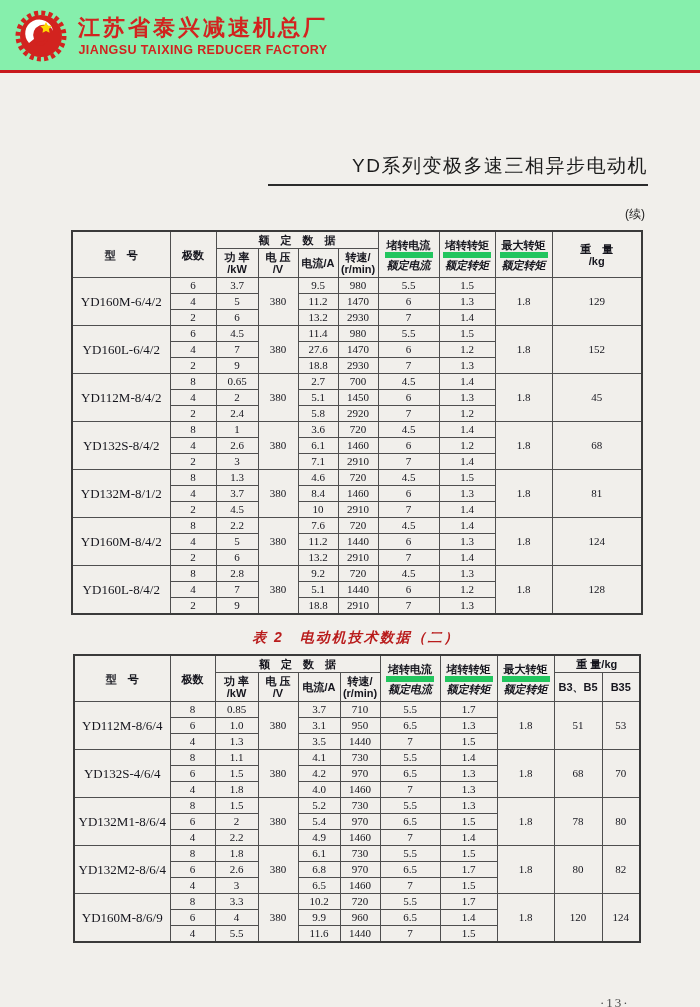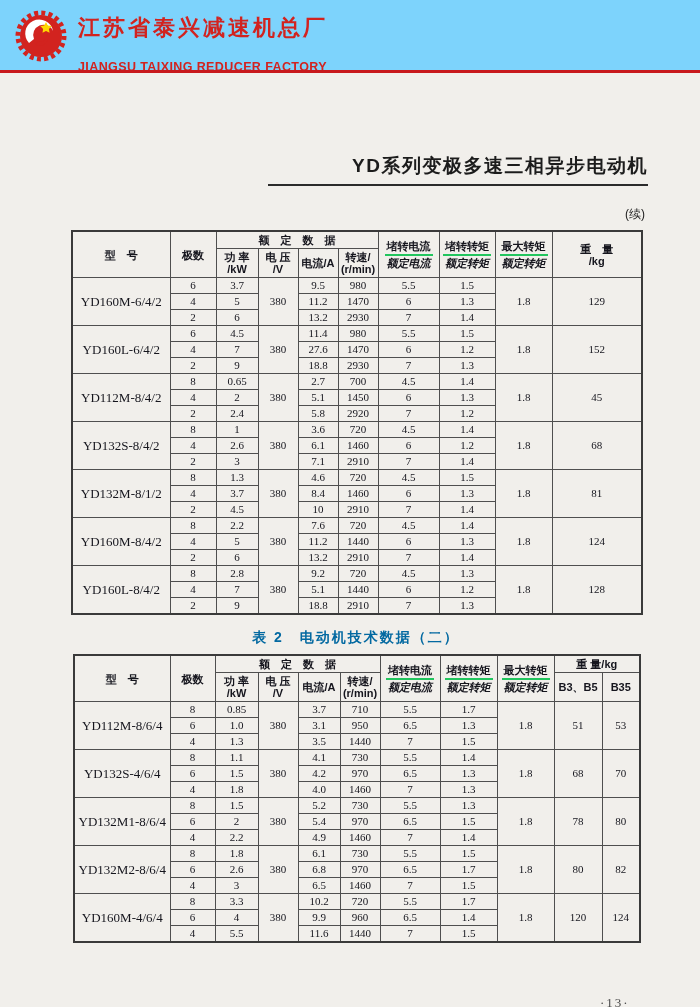--- a/index.html
+++ b/index.html
@@ -1,40 +1,40 @@
 <!DOCTYPE html>
 <html><head>
 <meta charset="utf-8">
 <style>
   html,body{margin:0;padding:0;}
   .page{position:relative;width:700px;height:1007px;background:#f1efeb;overflow:hidden;
         font-family:"Liberation Sans", sans-serif;}
-  .topbar{position:absolute;left:0;top:0;width:700px;height:70px;background:#7dd3fc;}
+  .topbar{position:absolute;left:0;top:0;width:700px;height:70px;background:#86efac;}
   .redline{position:absolute;left:0;top:70px;width:700px;height:3px;background:#c8191c;}
   .logo{position:absolute;left:15px;top:10px;width:52px;height:52px;}
   .company{position:absolute;left:78px;top:16px;color:#d2231f;}
   .company-cn{font-size:22px;font-weight:bold;letter-spacing:3px;line-height:24px;}
-  .company-en{font-size:12.5px;font-weight:bold;letter-spacing:0.4px;margin-top:20px;}
-  .doc-title{position:absolute;top:153px;right:52px;font-size:19px;font-weight:bold;
+  .company-en{font-size:12.5px;font-weight:bold;letter-spacing:0.4px;margin-top:3px;text-align:center;}
+  .doc-title{position:absolute;top:153px;right:52px;font-size:19px;font-weight:normal;
              color:#1c1c1c;letter-spacing:1.5px;}
   .title-rule{position:absolute;top:184px;left:268px;width:380px;height:2px;background:#2b2b2b;}
   .continued{position:absolute;top:206px;right:55px;font-size:12px;color:#222;}
   table{border-collapse:collapse;table-layout:fixed;border:2px solid #3a3a3a;background:transparent;}
   #table1{position:absolute;left:71px;top:230px;width:570px;}
   #table2{position:absolute;left:73px;top:654px;width:566px;}
   th,td{border:1px solid #4f4f4f;text-align:center;vertical-align:middle;
         color:#15151d;padding:0;overflow:hidden;}
   th{font-size:11px;font-weight:bold;line-height:12px;padding:2px 0;}
   td{font-size:11px;font-family:"Liberation Serif", serif;height:15px;line-height:15px;}
   td.model-cell{font-size:13px;}
-  .fu{display:inline-block;border-bottom:2px solid #22c55e;padding:0 2px 1px;font-family:Liberation Mono, monospace;}
+  .fu{display:inline-block;border-bottom:6px solid #22c55e;padding:0 2px 1px;}
   .fd{display:block;padding-top:1px;font-style:italic;}
   .h2l{display:block;line-height:12px;}
   .caption2{position:absolute;left:71px;top:629px;width:570px;text-align:center;
-            font-size:14px;font-weight:bold;color:#0369a1;letter-spacing:2px;}
+            font-size:14px;font-weight:bold;color:#b91c1c;letter-spacing:2px;font-style:italic;}
   .pagenum{position:absolute;left:600px;top:995px;font-size:13px;color:#4a4a4a;
            font-family:"Liberation Serif", serif;letter-spacing:2px;}
 </style>
 </head>
 <body>
 
 <div class="page">
 
   <div class="topbar">
     <svg class="logo" viewBox="0 0 52 52">
@@ -452,21 +452,21 @@
         </tr>
         <tr>
           <td>4</td>
           <td>3</td>
           <td>6.5</td>
           <td>1460</td>
           <td>7</td>
           <td>1.5</td>
         </tr>
         <tr>
-          <td rowspan="3" class="model-cell">YD160M-4/6/4</td>
+          <td rowspan="3" class="model-cell">YD160M-8/6/9</td>
           <td>8</td>
           <td>3.3</td>
           <td rowspan="3">380</td>
           <td>10.2</td>
           <td>720</td>
           <td>5.5</td>
           <td>1.7</td>
           <td rowspan="3">1.8</td>
           <td rowspan="3">120</td>
           <td rowspan="3">124</td>

